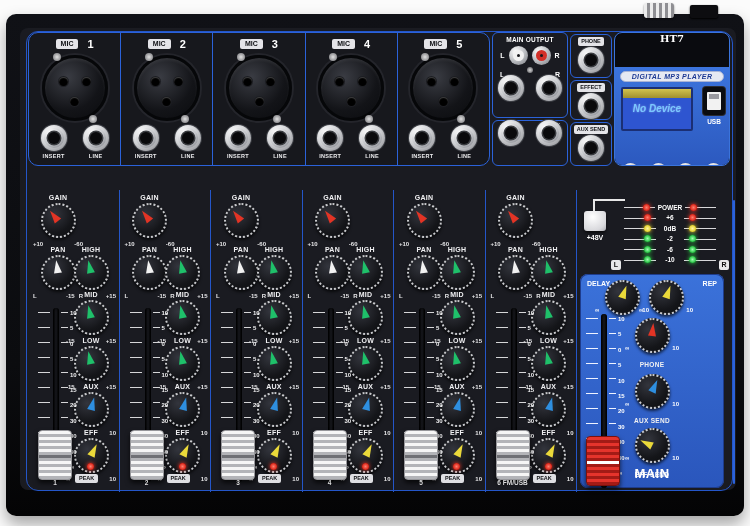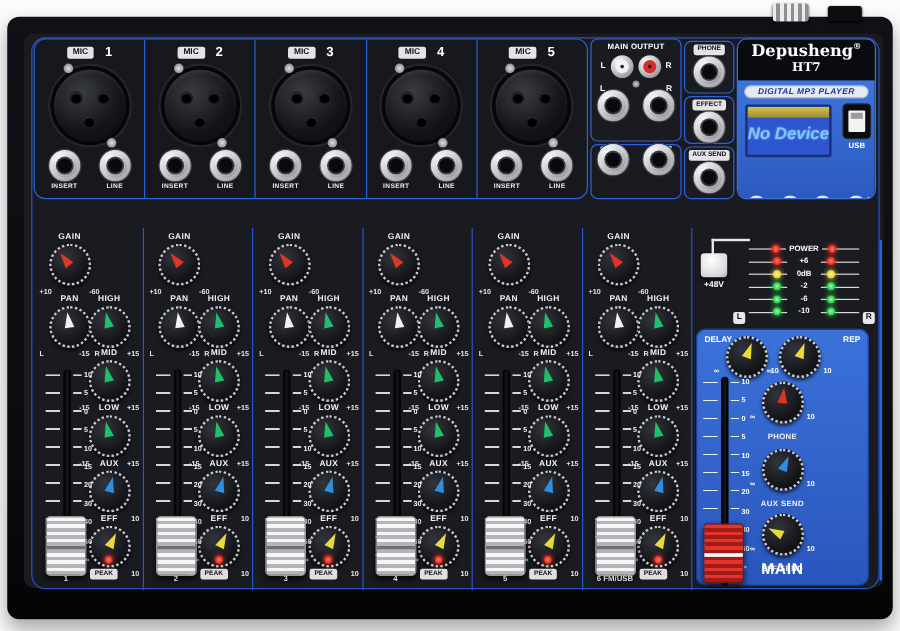--- a/index.html
+++ b/index.html
@@ -82,21 +82,21 @@
   
   .mp3{position:absolute;left:614px;top:32px;width:114px;height:132px;border:1.5px solid #3a74dc;border-radius:8px;background:#0a0b0f;overflow:hidden}
   .brand{font-family:"DejaVu Serif",serif;font-weight:bold;color:#fff;font-size:13.5px;text-align:center;margin-top:2px;line-height:1.15}
   .brand sup{font-size:7px}
   .model{font-family:"DejaVu Serif",serif;font-weight:bold;color:#fff;font-size:10px;text-align:center;line-height:1.1}
   .mp3body{position:absolute;left:0;right:0;top:34px;bottom:0;background:linear-gradient(#3c74dc,#2c59bf)}
   .banner{margin:4px 5px 0;background:#e6e9f2;border:1px solid #aab4d4;border-radius:6px;text-align:center;font-size:7px;font-weight:bold;font-style:italic;color:#1d3a94;padding:1px 0;letter-spacing:.4px}
   .lcdwrap{position:relative;margin:5px 0 0 6px}
   .lcd{position:absolute;left:0;top:0;width:68px;height:40px;background:#2e55d0;border:2px solid #1b2f74;border-radius:2px;overflow:hidden}
   .lcdtop{height:9px;background:linear-gradient(#d2c34e,#a08f2c)}
-  .lcdtxt{font-size:14px;font-weight:bold;font-style:italic;color:#79c8ff;text-align:center;margin-top:5px;text-shadow:0 0 2px rgba(255,255,255,.45)}
+  .lcdtxt{font-size:10px;font-weight:bold;font-style:italic;color:#79c8ff;text-align:center;margin-top:5px;text-shadow:0 0 2px rgba(255,255,255,.45)}
   .usbcol{position:absolute;left:78px;top:0;width:30px;text-align:center}
   .usbport{width:22px;height:28px;margin:0 auto;background:#0b0c10;border-radius:3px;position:relative;box-shadow:0 0 0 1px #2a2c33}
   .usbport i{position:absolute;left:4px;top:5px;width:14px;height:18px;background:#f2f2f2;border-radius:1px}
   .usbport i::after{content:"";position:absolute;left:2px;top:2px;right:2px;height:5px;background:#9a9aa0}
   .usblbl{display:block;font-size:6.5px;font-weight:bold;color:#fff;margin-top:3px}
   .btns{position:absolute;left:0;right:0;top:96px;display:flex;justify-content:space-between;padding:0 7px}
   .pbtn{width:17px;height:17px;border-radius:50%;background:radial-gradient(circle at 35% 30%,#ffffff,#c9c9cd 60%,#97979d);box-shadow:0 1px 2px rgba(0,0,0,.6)}
   .btic{position:absolute;right:1px;top:96px}
   
   .strips{position:absolute;left:28px;top:190px;width:548px;height:302px;display:flex;border-right:1.5px solid #2456c9}
@@ -308,21 +308,20 @@
 <div class="pbox pbox2">
   <span class="pill">EFFECT</span>
   <div class="jack"></div>
 </div>
 <div class="pbox pbox3">
   <span class="pill">AUX SEND</span>
   <div class="jack"></div>
 </div>
 
 <div class="mp3">
-  <div class="brand"><span>Depusheng</span><sup>®</sup></div>
   <div class="model">HT7</div>
   <div class="mp3body">
     <div class="banner">DIGITAL MP3 PLAYER</div>
     <div class="lcdwrap">
       <div class="lcd">
         <div class="lcdtop"></div>
         <div class="lcdtxt">No Device</div>
       </div>
       <div class="usbcol">
         <div class="usbport">

